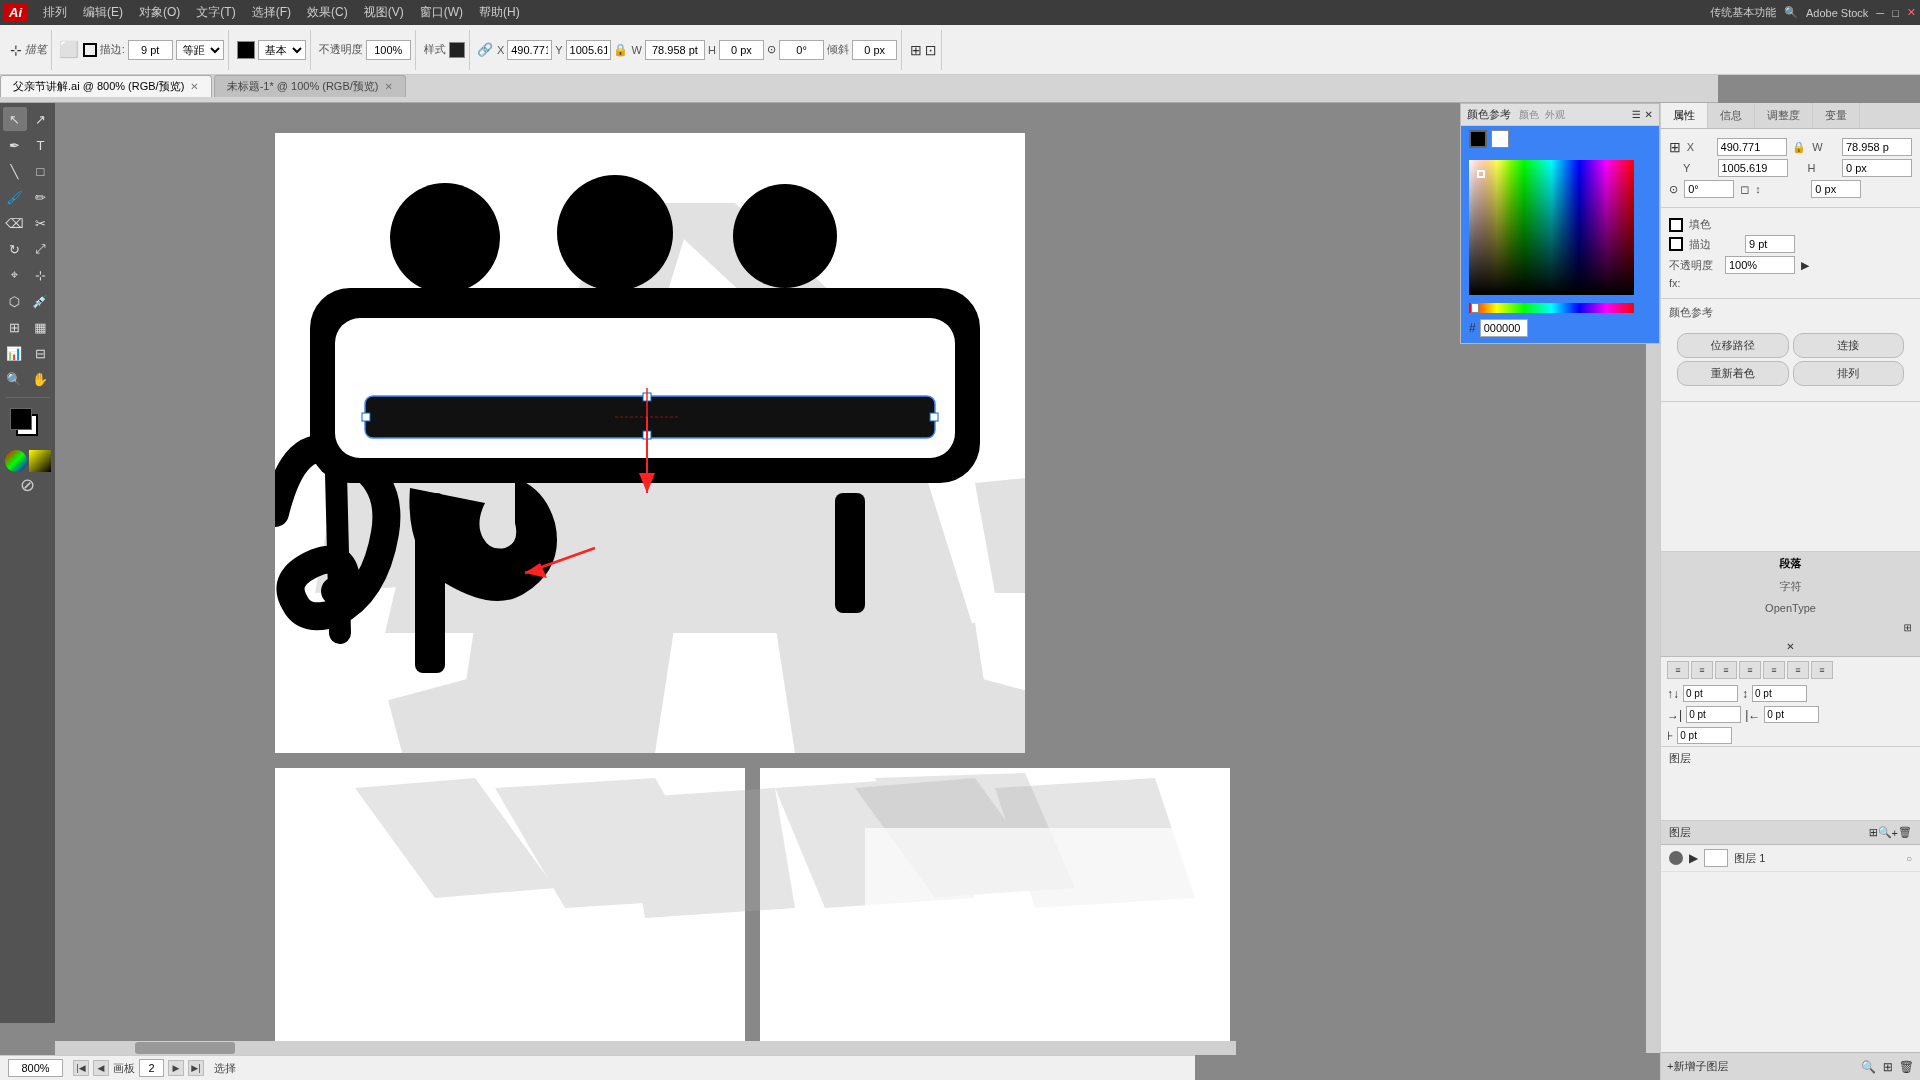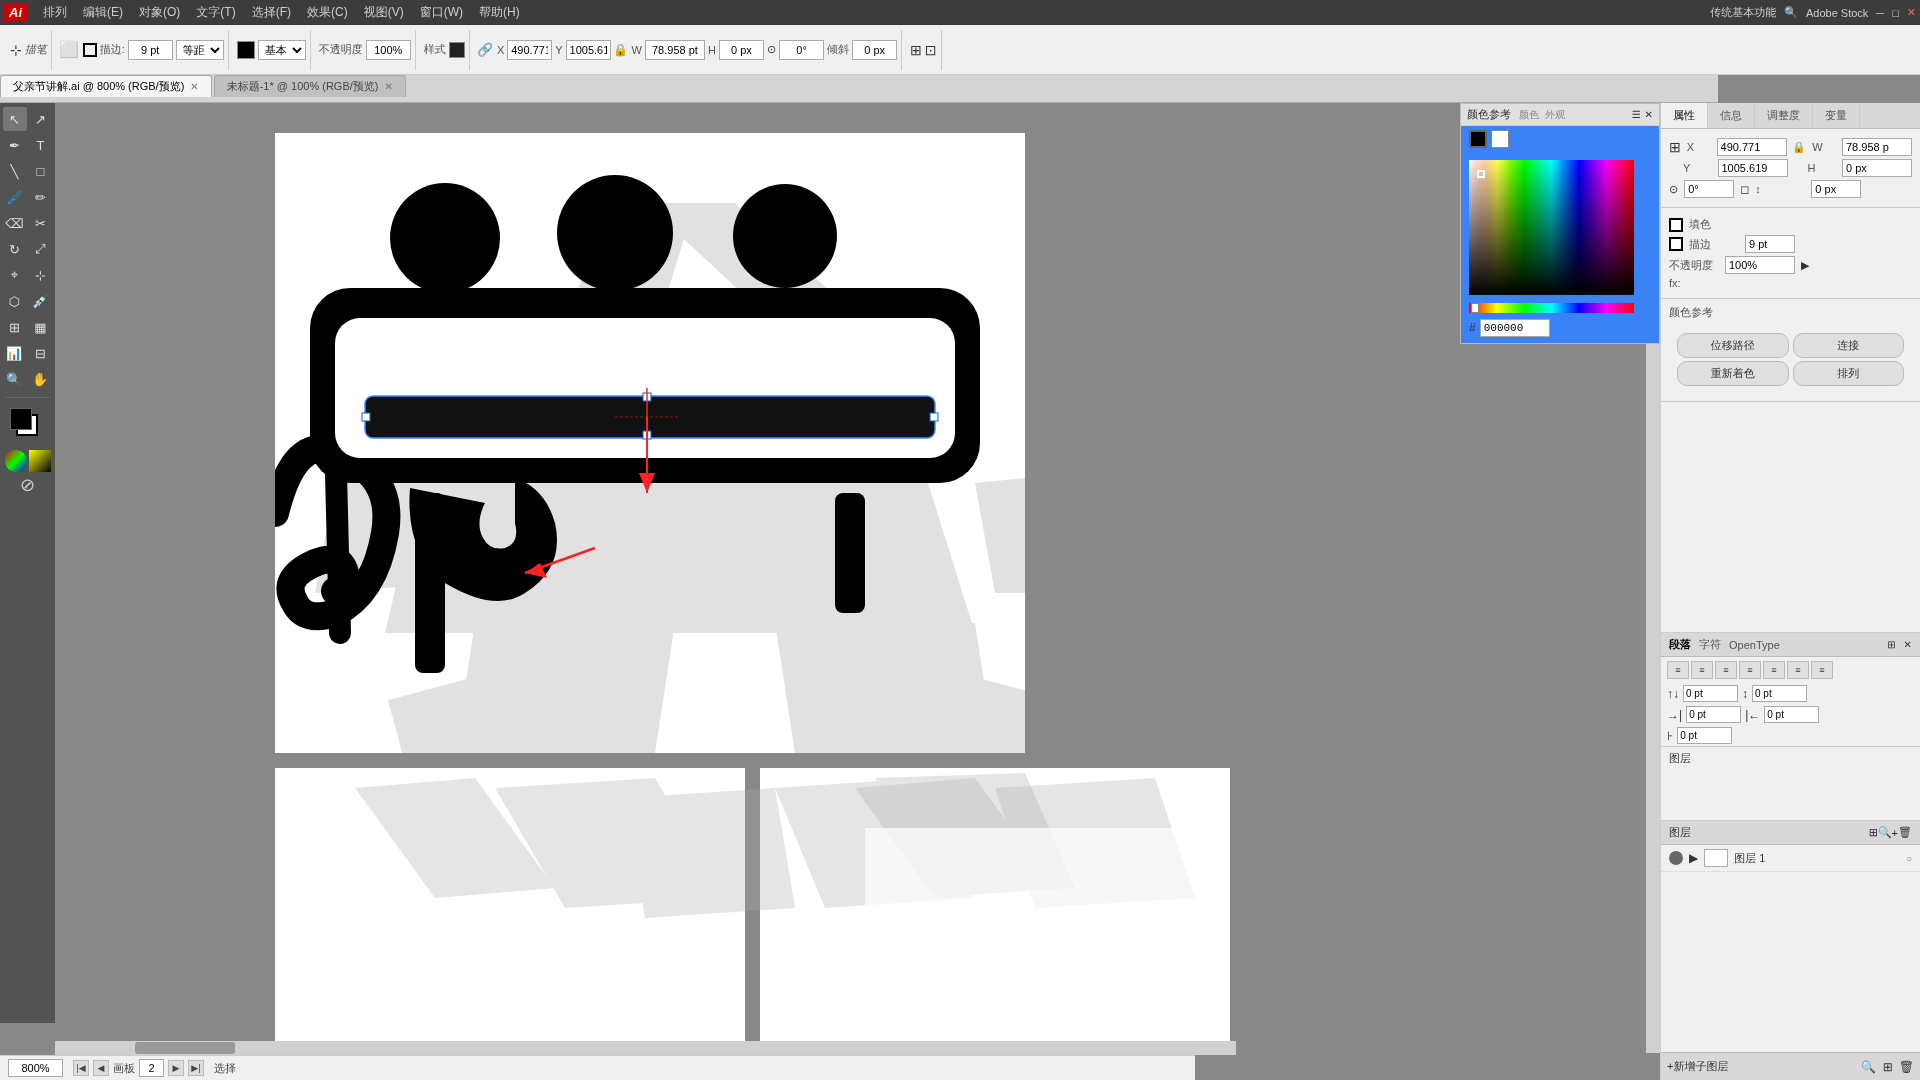--- a/index.html
+++ b/index.html
@@ -153,21 +153,21 @@
     }
 
     
     #type-panel {
       position: absolute; bottom: 310px; right: 0; width: 260px;
       background: #f0f0f0; border-left: 1px solid #ccc; border-top: 1px solid #ccc;
       z-index: 80;
     }
     #type-panel-header {
       display: flex; align-items: center; background: #d8d8d8;
-      padding: 4px 8px; border-bottom: 1px solid #bbb; font-size: 11px; gap: 8px;
+      padding: 4px 8px; border-bottom: 1px solid #bbb; font-size: 11px; gap: 8px; flex-direction: column;
     }
     .type-tab { cursor: pointer; color: #555; }
     .type-tab.active { color: #000; font-weight: bold; }
     .align-row { display: flex; gap: 2px; padding: 4px 6px; flex-wrap: wrap; }
     .align-btn { width: 22px; height: 18px; background: #e0e0e0; border: 1px solid #bbb; cursor: pointer; display: flex; align-items: center; justify-content: center; font-size: 9px; }
     .spacing-row { display: flex; align-items: center; gap: 4px; padding: 2px 6px; }
     .spacing-input { width: 55px; height: 17px; border: 1px solid #aaa; font-size: 10px; padding: 1px 2px; }
 
     
     #quick-actions {
@@ -452,21 +452,21 @@
   <div id="color-spectrum">
     <div style="position:absolute;top:10px;left:8px;width:8px;height:8px;border:2px solid white;border-radius:50;"></div>
   </div>
 
   <div id="hue-bar">
     <div style="position:absolute;top:0;left:2px;width:8px;height:10px;background:white;border:1px solid #888;"></div>
   </div>
 
   <div id="color-bottom">
     <span>#</span>
-    <input type="text" style="width: 70px; height: 18px; border: 1px solid rgb(170, 170, 170); font-size: 11px; padding: 1px 3px; font-family: Liberation Mono, monospace;" value="000000">
+    <input type="text" style="width: 48px; height: 18px; border: 1px solid rgb(170, 170, 170); font-size: 11px; padding: 1px 3px;" value="000000">
   </div>
 </div>
 
 <div id="right-panel">
   <div id="right-panel-tabs">
     <div class="rpanel-tab active">属性</div>
     <div class="rpanel-tab">信息</div>
     <div class="rpanel-tab">调整度</div>
     <div class="rpanel-tab">变量</div>
   </div>

